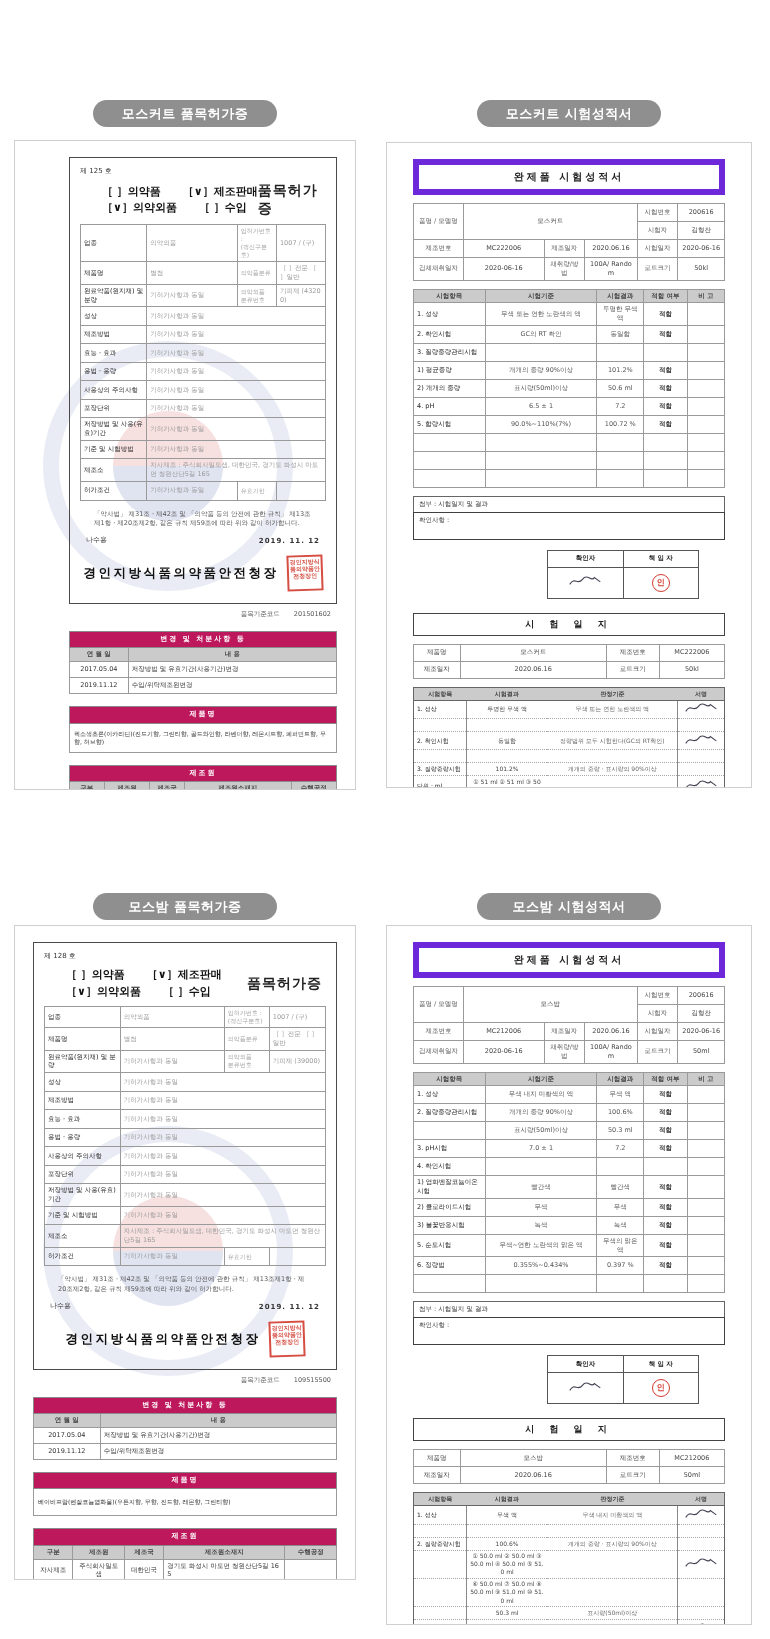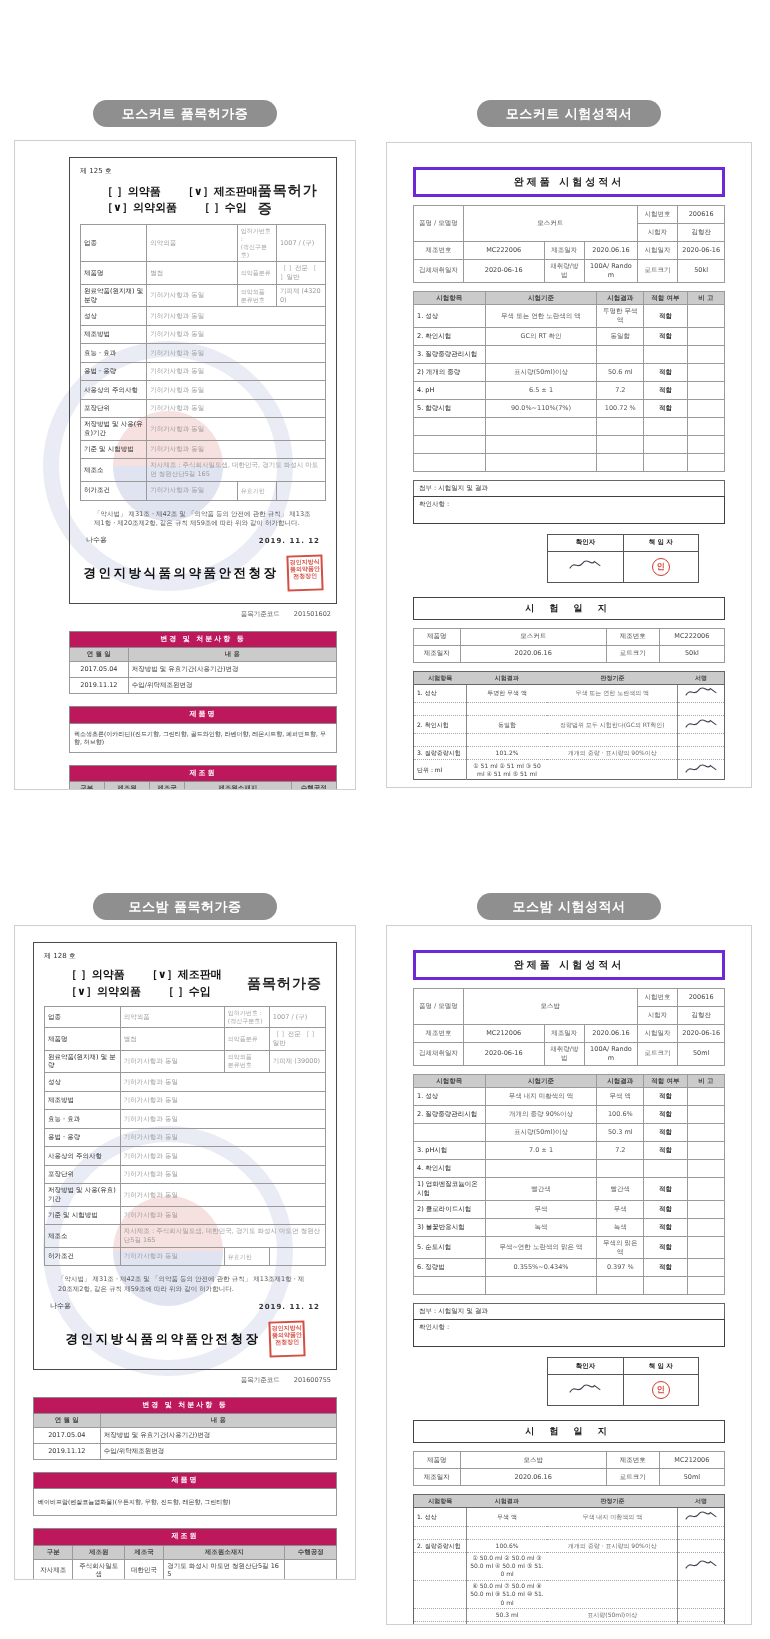--- a/index.html
+++ b/index.html
@@ -56,21 +56,21 @@
   .code-row{text-align:right;font-size:6.5px;color:#555;margin:6px 24px 0;}
   .code-row span{margin-left:14px;}
   .gray-t{width:calc(100% - 36px);margin:12px 18px 0;}
   .product-t td{font-size:6px;color:#333;padding:6px 4px;height:14px;}
   .changes-t td{height:11px;color:#333;}
   .changes-t td:first-child{text-align:center;}
   .maker-t td{text-align:center;height:12px;color:#333;}
   .maker-t td:nth-child(4){text-align:left;}
 
   
-  .rep-title-box{margin:24px 26px 0;border:3px solid #6d28d9;text-align:center;
+  .rep-title-box{margin:16px 26px 0;border:6px solid #6d28d9;text-align:center;
                  font-size:10px;font-weight:700;letter-spacing:3px;padding:5px 4px;color:#222;}
   .rep .t{width:calc(100% - 52px);margin:8px 26px 0;}
   .info-t td{height:13px;color:#444;}
   .info-t td.lab{color:#555;text-align:center;}
   .info-t td.val{text-align:center;}
   .test-t th{background:#fff;color:#333;text-align:center;}
   .test-t td{height:13px;color:#555;}
   .test-t td:first-child{color:#222;text-align:left;}
   .test-t td:nth-child(2),.test-t td:nth-child(3){text-align:center;}
   .test-t td:nth-child(4){text-align:center;font-weight:700;color:#333;}
@@ -341,20 +341,27 @@
           <td></td>
         </tr>
         <tr>
           <td>3. 질량중량관리시험</td>
           <td></td>
           <td></td>
           <td></td>
           <td></td>
         </tr>
         <tr>
+          <td>  1) 평균중량</td>
+          <td>개개의 중량 90%이상</td>
+          <td>101.2%</td>
+          <td>적합</td>
+          <td></td>
+        </tr>
+        <tr>
           <td>  2) 개개의 중량</td>
           <td>표시량(50ml)이상</td>
           <td>50.6 ml</td>
           <td>적합</td>
           <td></td>
         </tr>
         <tr>
           <td>4. pH</td>
           <td>6.5 ± 1</td>
           <td>7.2</td>
@@ -589,21 +596,21 @@
       </table>
     <p class="legal">「약사법」 제31조 · 제42조 및 「의약품 등의 안전에 관한 규칙」 제13조제1항 · 제20조제2항, 같은 규칙 제59조에 따라 위와 같이 허가합니다.</p>
     <div class="note-row">
         <span>나수용</span>
         <span class="date">2019.  11.  12</span>
       </div>
     <div class="issuer-row">
       <span class="issuer">경인지방식품의약품안전청장</span><span class="square-stamp">경인지방식품의약품안전청장인</span>
     </div>
   </div>
-  <div class="code-row"><span>품목기준코드</span><span>201600755</span></div>
+  <div class="code-row"><span>품목기준코드</span><span>109515500</span></div>
   <table class="t gray-t changes-t">
     <colgroup>
         <col style="width:22%">
         <col style="width:78%">
       </colgroup>
   <tbody>
         <tr class="title-row">
           <th colspan="2">변경 및 처분사항 등</th>
         </tr>
         <tr class="head-row">

